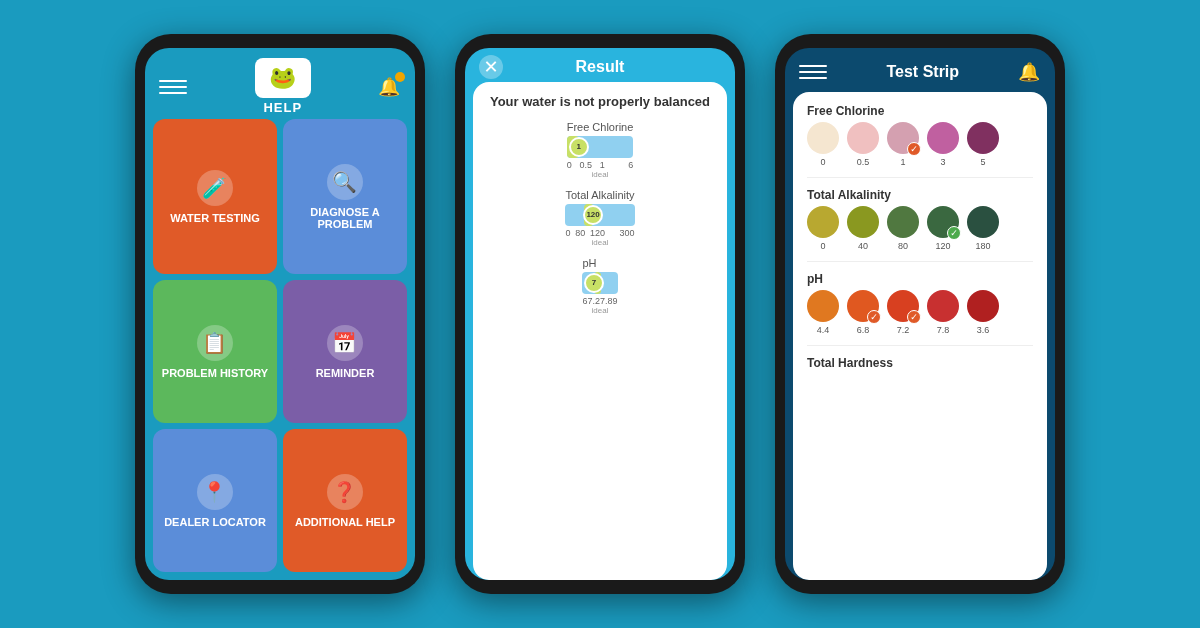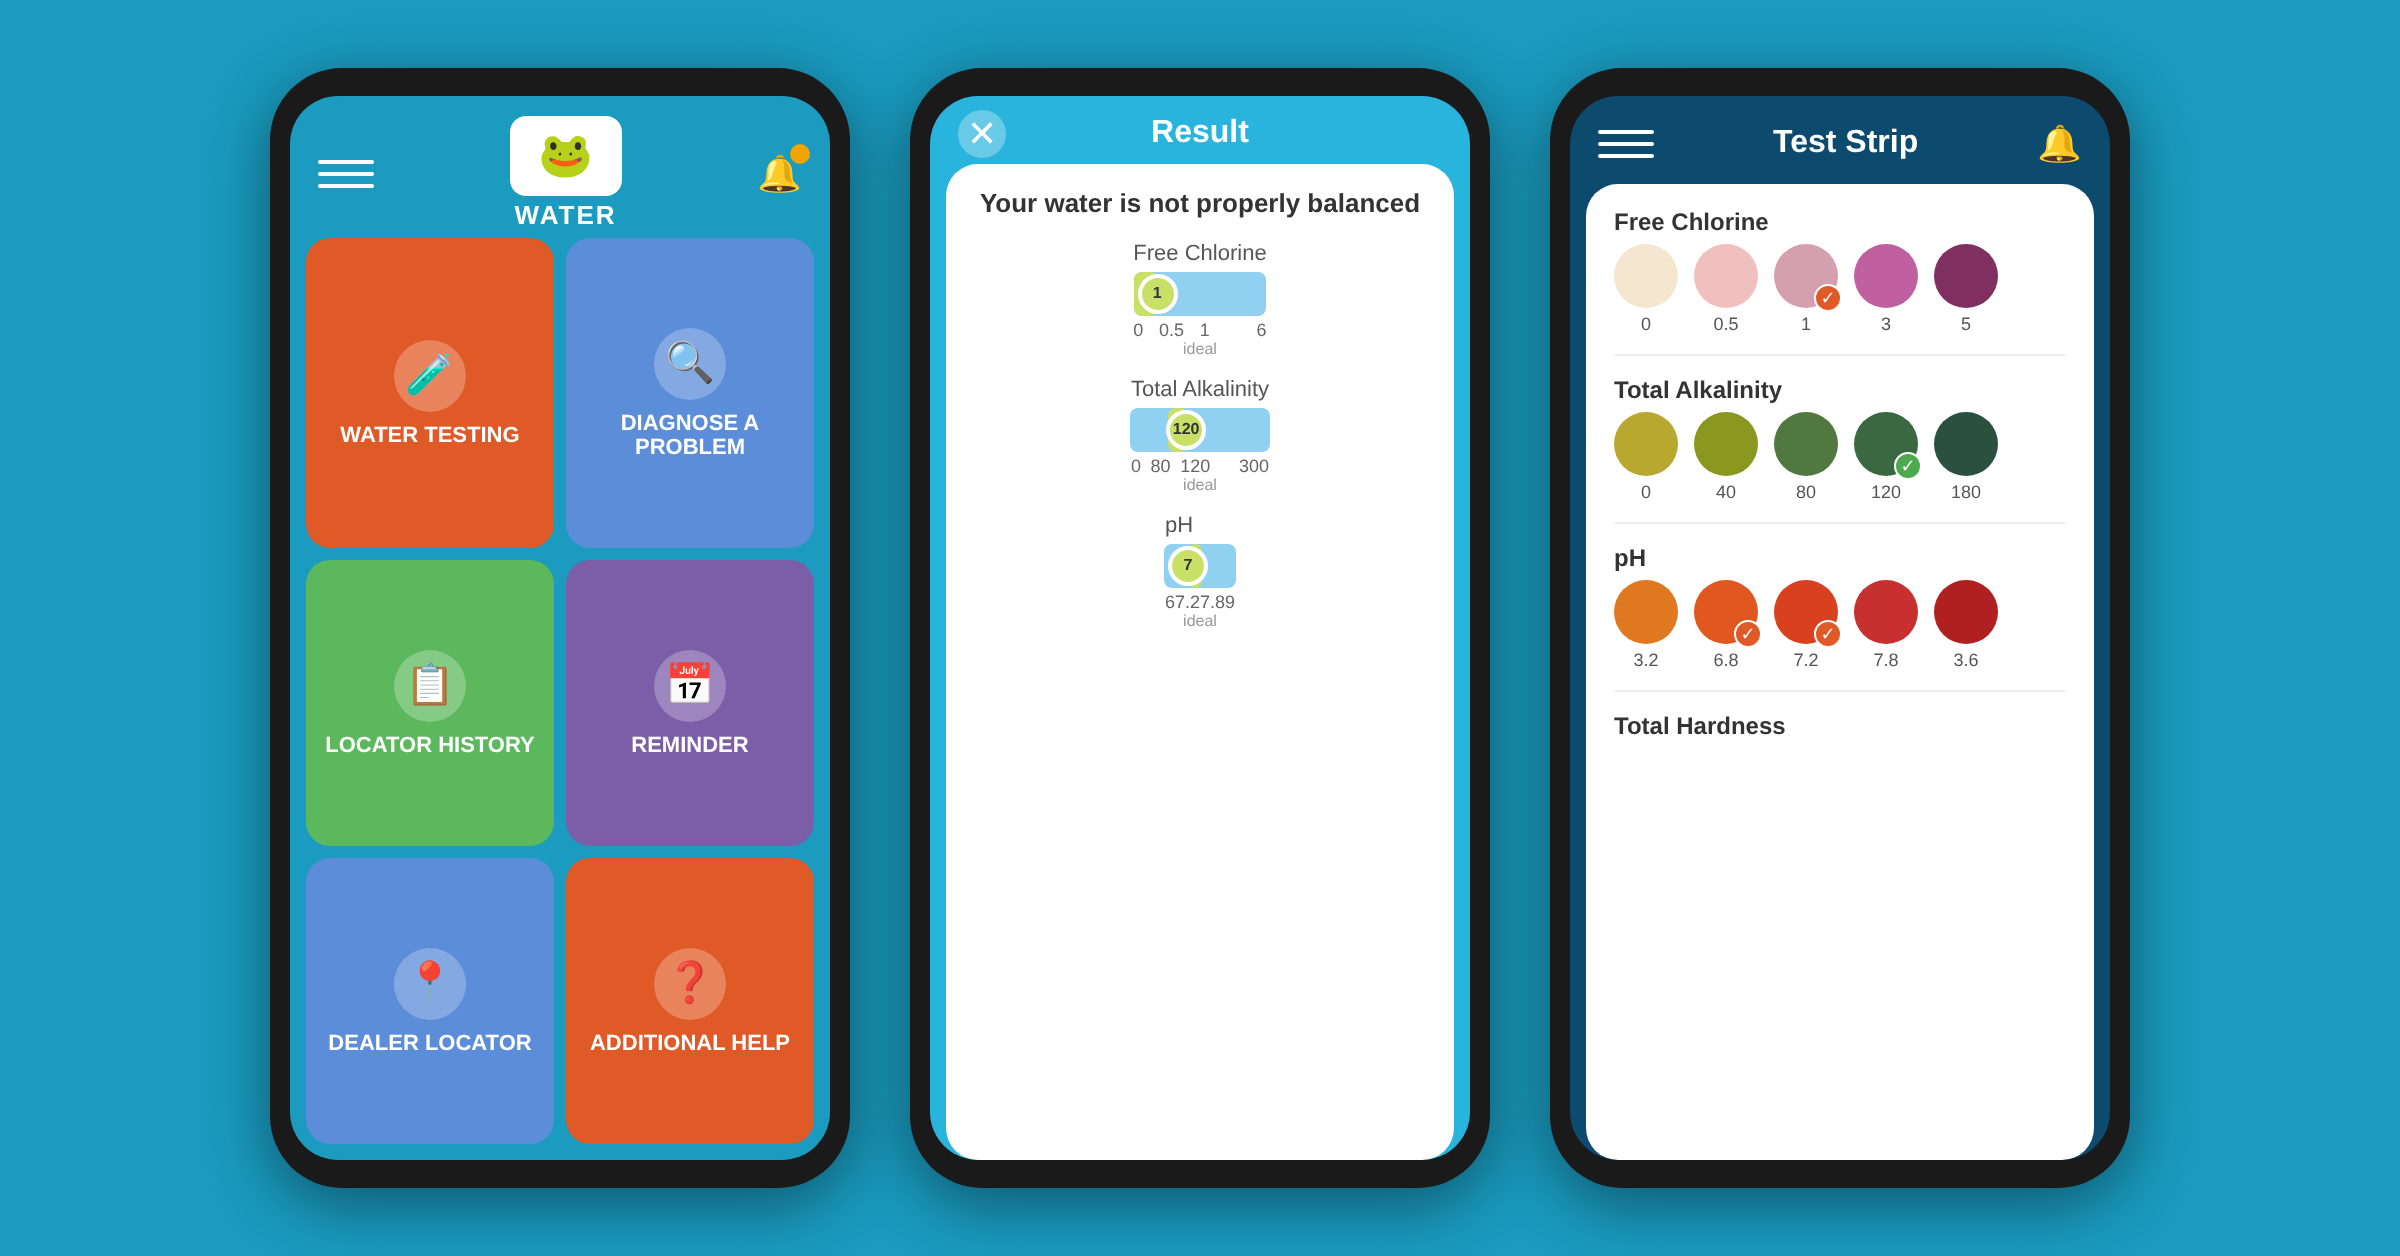--- a/index.html
+++ b/index.html
@@ -327,41 +327,41 @@
 <div class="phone">
   <div class="phone-screen">
     <div class="p1-header">
       <div class="icon-btn">
         <div class="hline"></div>
         <div class="hline"></div>
         <div class="hline"></div>
       </div>
       <div class="p1-logo-area">
         <div class="frog-logo">🐸</div>
-        <span class="frog-brand">WATER</span>
+        <span class="frog-brand">HELP</span>
       </div>
       <div style="position:relative;">
         <span class="bell-icon">🔔</span>
         <div class="bell-badge"></div>
       </div>
     </div>
 
 
     <div class="p1-grid">
       <div class="p1-tile tile-water">
         <div class="icon-circle">🧪</div>
         <span>WATER TESTING</span>
       </div>
       <div class="p1-tile tile-diagnose">
         <div class="icon-circle">🔍</div>
         <span>DIAGNOSE A PROBLEM</span>
       </div>
       <div class="p1-tile tile-history">
         <div class="icon-circle">📋</div>
-        <span>LOCATOR HISTORY</span>
+        <span>PROBLEM HISTORY</span>
       </div>
       <div class="p1-tile tile-reminder">
         <div class="icon-circle">📅</div>
         <span>REMINDER</span>
       </div>
       <div class="p1-tile tile-dealer">
         <div class="icon-circle">📍</div>
         <span>DEALER LOCATOR</span>
       </div>
       <div class="p1-tile tile-additional">
@@ -509,21 +509,21 @@
         </div>
       </div>
 
       <div class="section-divider"></div>
 
       <div>
         <div class="strip-section-title">pH</div>
         <div class="swatch-row">
           <div class="swatch-item">
             <div class="swatch" style="background:#e07820;"></div>
-            <span class="swatch-label">3.2</span>
+            <span class="swatch-label">4.4</span>
           </div>
           <div class="swatch-item">
             <div class="swatch" style="background:#e05820; position:relative;">
               <div class="swatch-check">✓</div>
             </div>
             <span class="swatch-label">6.8</span>
           </div>
           <div class="swatch-item">
             <div class="swatch" style="background:#d84020; position:relative;">
               <div class="swatch-check">✓</div>

